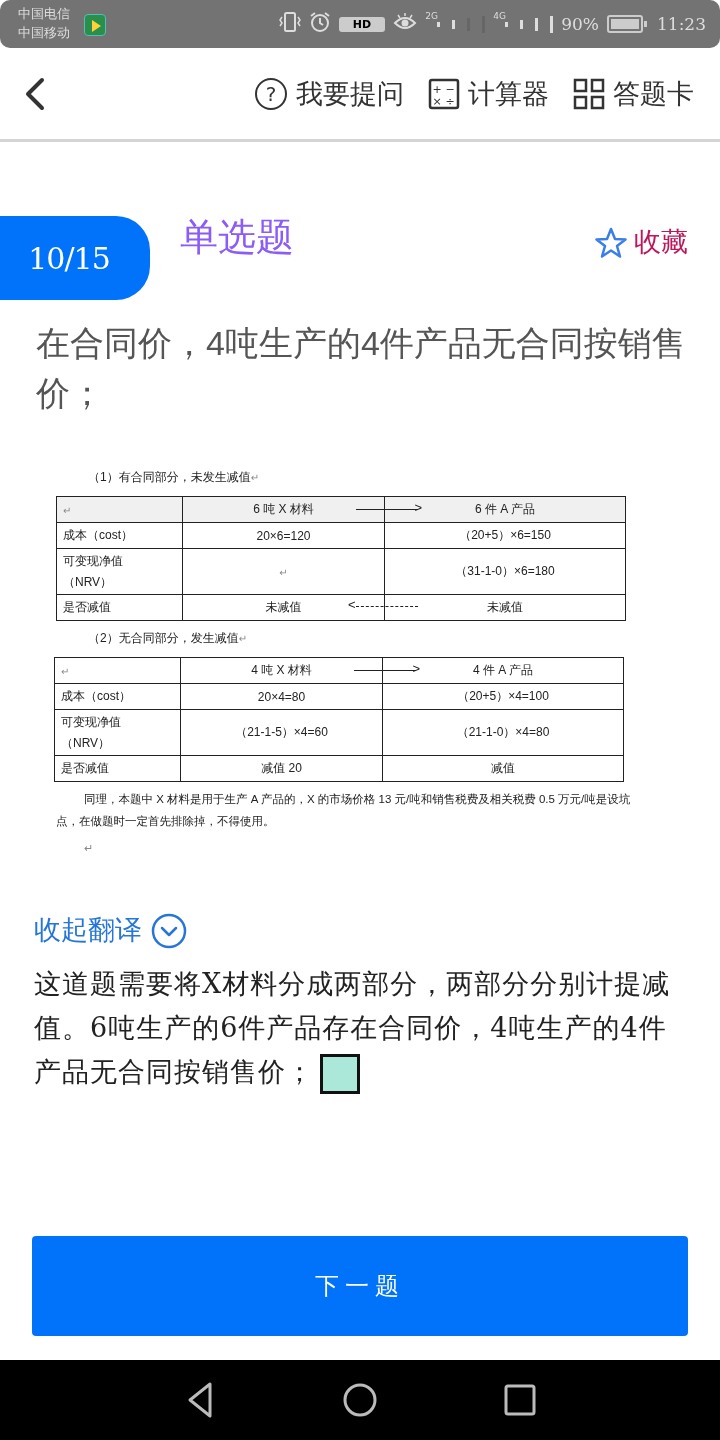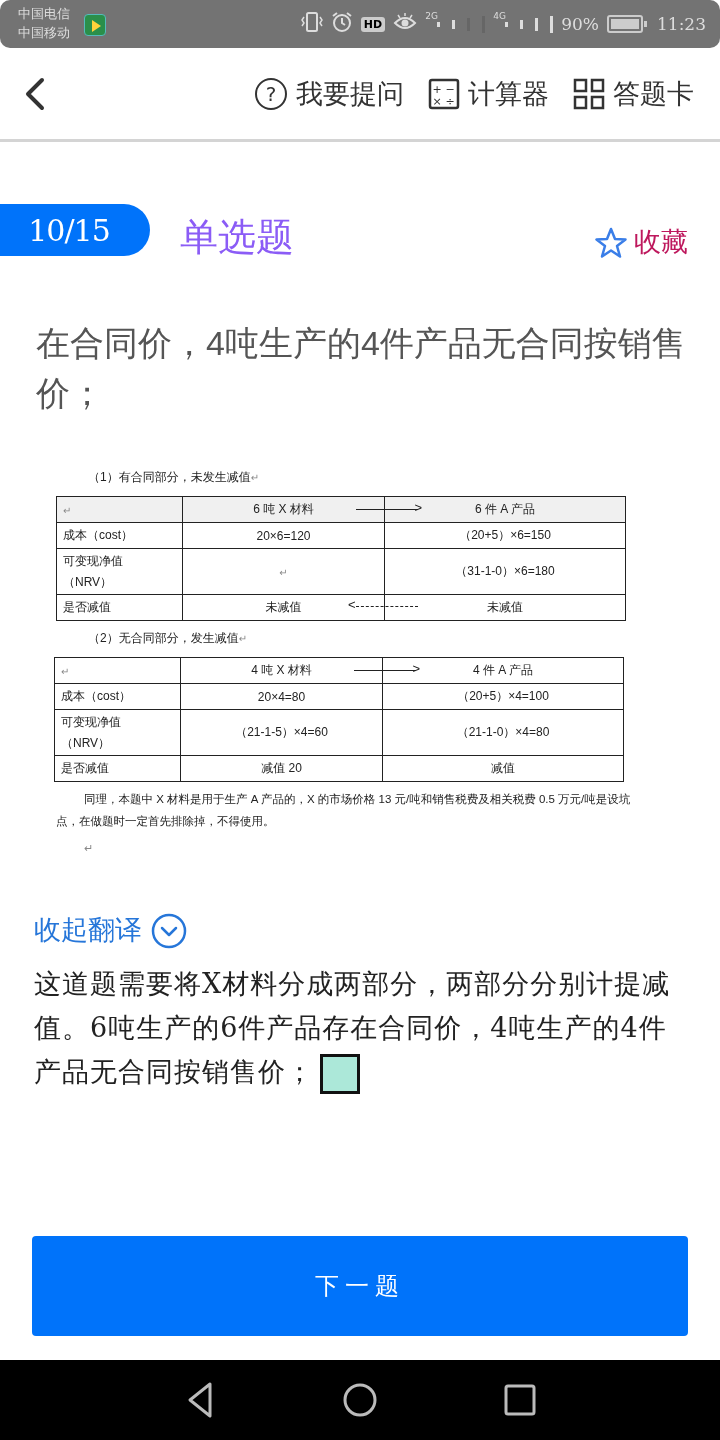--- a/index.html
+++ b/index.html
@@ -6,38 +6,38 @@
   html, body { width: 720px; height: 1440px; background: #fff; overflow: hidden; }
   body { font-family: "DejaVu Sans", "Liberation Sans", sans-serif; color: #333; position: relative; }
 
   
   .statusbar { position: absolute; left: 0; top: 0; width: 720px; height: 48px; background: #737373; color: #ddd; border-radius: 10px; }
   .carriers { position: absolute; left: 18px; top: 4px; font-size: 13px; line-height: 19px; color: #ddd; font-family: "DejaVu Serif", serif; }
   .app-badge { position: absolute; left: 84px; top: 14px; width: 22px; height: 22px; background: #2a8f4a; border-radius: 4px; border: 1px solid #5bb; }
   .app-badge:after { content: ""; position: absolute; left: 7px; top: 5px; border-left: 9px solid #ffd23a; border-top: 6px solid transparent; border-bottom: 6px solid transparent; }
   .status-right { position: absolute; right: 14px; top: 10px; height: 28px; display: flex; align-items: center; gap: 8px; font-size: 17px; color: #ddd; }
   .st-ico { display: inline-block; color: #ddd; font-size: 16px; }
-  .hd-badge { background: #ccc; color: #000; font-size: 11px; font-weight: bold; padding: 1px 3px; border-radius: 3px; }
+  .hd-badge { background: #ccc; color: #000; font-size: 11px; font-weight: bold; padding: 1px 14px; border-radius: 3px; }
   .signal { display: inline-flex; align-items: center; gap: 12px; height: 18px; position: relative; padding-left: 12px; }
   .signal .lbl { position: absolute; left: 0; top: -4px; font-size: 9px; }
   .signal i { display: block; width: 3px; background: #ddd; }
   .battery { display: inline-block; width: 36px; height: 18px; border: 2px solid #ccc; border-radius: 3px; position: relative; }
   .battery .fill { position: absolute; left: 2px; top: 2px; bottom: 2px; width: 86%; background: #ccc; }
   .battery:after { content: ""; position: absolute; right: -6px; top: 4px; width: 3px; height: 6px; background: #ccc; }
 
   
   .topbar { position: absolute; left: 0; top: 48px; width: 720px; height: 94px; background: #fff; border-bottom: 3px solid #d4d4d4; }
   .back-btn { position: absolute; left: 20px; top: 26px; width: 40px; height: 44px; cursor: pointer; }
   .top-actions { position: absolute; right: 26px; top: 28px; display: flex; gap: 24px; align-items: center; }
   .top-action { display: flex; align-items: center; gap: 8px; font-size: 27px; color: #333; font-family: "DejaVu Serif", serif; cursor: pointer; }
   .top-action svg { display: block; }
 
   
   .q-header { position: absolute; left: 0; top: 204px; width: 720px; height: 68px; }
-  .q-counter { position: absolute; left: 0; top: 0; width: 150px; height: 52px; background: #0073fa; border-radius: 0 34px 34px 0; color: #fff; font-size: 30px; display: flex; align-items: center; justify-content: center; padding-right: 12px; font-family: "DejaVu Serif", serif; letter-spacing: -1px; }
+  .q-counter { position: absolute; left: 0; top: 12px; width: 150px; height: 84px; background: #0073fa; border-radius: 0 34px 34px 0; color: #fff; font-size: 30px; display: flex; align-items: center; justify-content: center; padding-right: 12px; font-family: "DejaVu Serif", serif; letter-spacing: -1px; }
   .q-type { position: absolute; left: 180px; top: 8px; font-size: 38px; color: #8b5cf6; font-family: "DejaVu Serif", serif; }
   .favorite { position: absolute; right: 32px; top: 20px; display: flex; align-items: flex-end; gap: 6px; font-size: 27px; color: #be185d; font-family: "DejaVu Serif", serif; cursor: pointer; }
 
   
   .q-text { position: absolute; left: 36px; top: 318px; width: 650px; font-size: 34px; line-height: 50px; color: #555; font-family: "Liberation Sans", sans-serif; }
 
   
   .q-image { position: absolute; left: 56px; top: 466px; width: 590px; height: 390px; font-family: "Liberation Sans", sans-serif; color: #222; }
   .cap { font-size: 12px; margin-left: 32px; height: 22px; line-height: 22px; }
   .tbl { border-collapse: collapse; width: 570px; font-size: 12px; margin-top: 8px; margin-bottom: 6px; }

